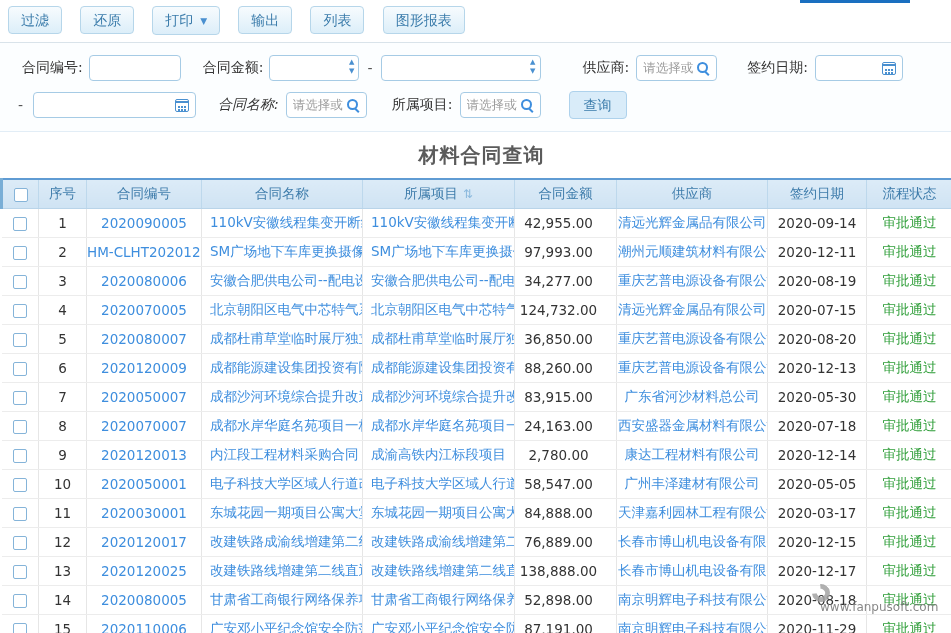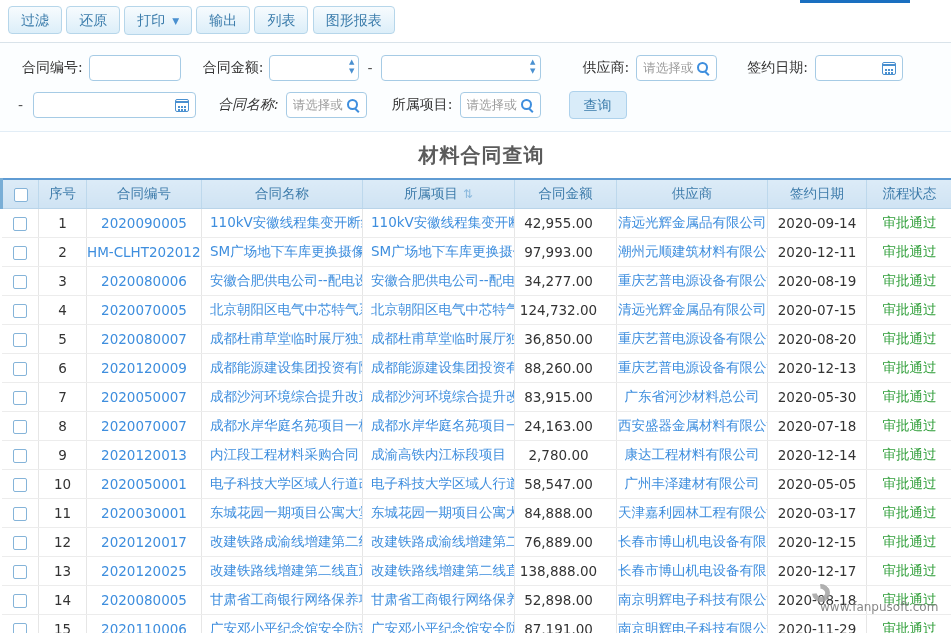--- a/index.html
+++ b/index.html
@@ -13,20 +13,21 @@
     color: #333;
   }
   
   .top-bar { position: absolute; left: 800px; top: 0; width: 110px; height: 3px; background: #1a6fc0; }
 
   
   .toolbar { padding: 6px 8px 7px 8px; border-bottom: 1px solid #d9e3ea; background: #fff; }
   .tbtn {
     display: inline-block;
     padding: 5px 12px;
+    margin-right: 14px;
     border: 1px solid #b6d6ea;
     border-radius: 4px;
     background: linear-gradient(#f7fbfe, #dceef9);
     color: #3b7cab;
     font-size: 14px;
     cursor: pointer;
     line-height: 16px;
   }
   .caret { font-size: 9px; color: #4a90d0; margin-left: 7px; vertical-align: 1px; }
 

